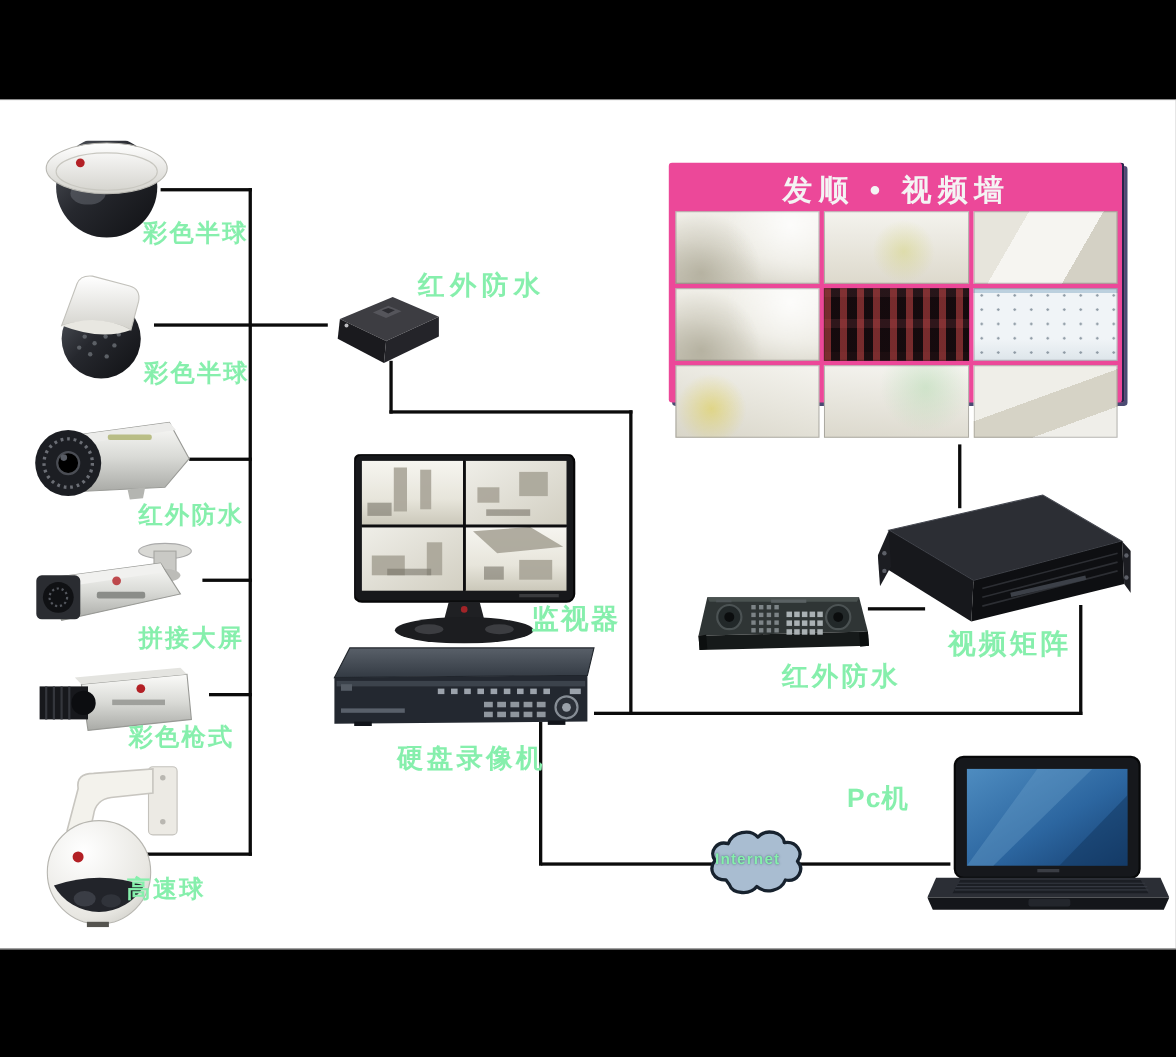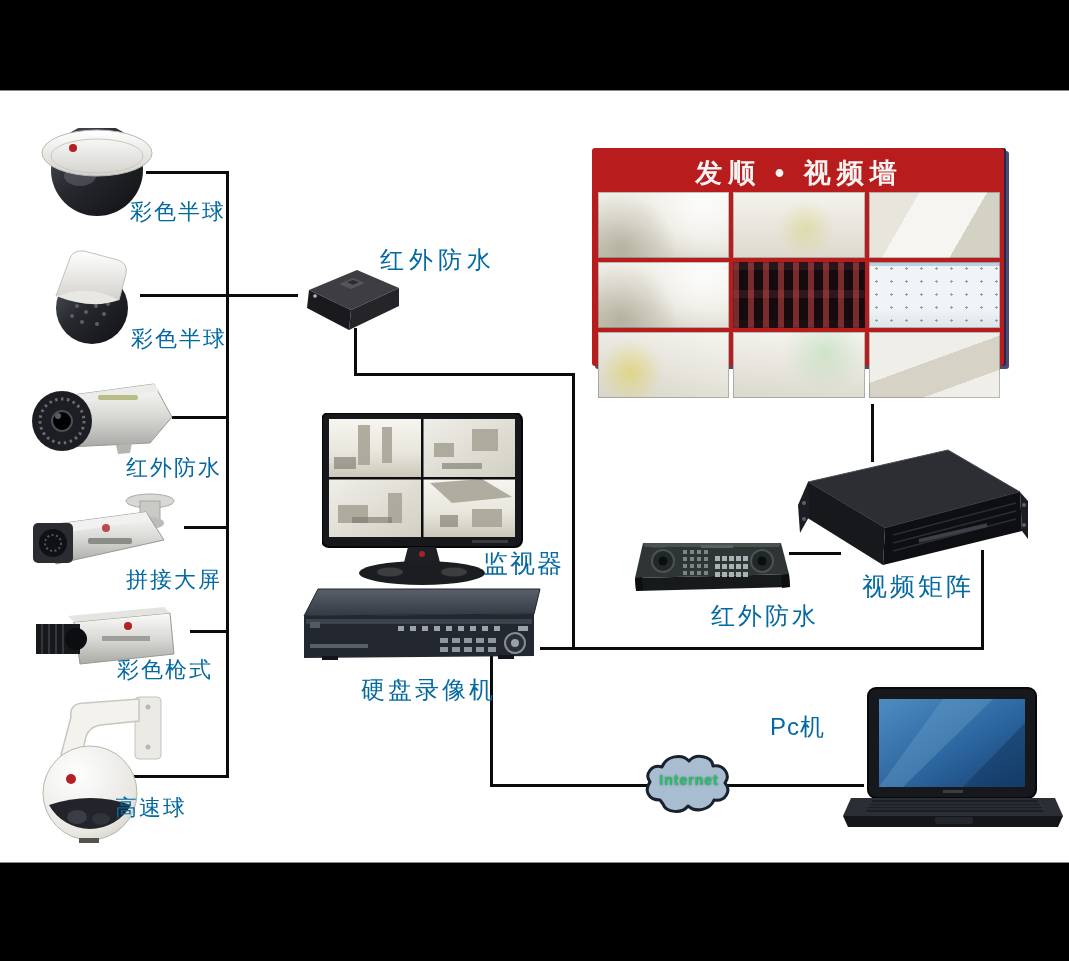--- a/index.html
+++ b/index.html
@@ -2,44 +2,44 @@
 <html><head>
 <meta charset="utf-8">
 <style>
   html,body{margin:0;padding:0;background:#000;}
   #stage{position:relative;width:1069px;height:961px;background:#000;overflow:hidden;
          font-family:"Liberation Sans","DejaVu Sans",sans-serif;}
   #canvas{position:absolute;left:0;top:90px;width:1069px;height:773px;background:#ffffff;
           border-top:1px solid #8a8a8a;border-bottom:1px solid #8a8a8a;box-sizing:border-box;}
   .line{position:absolute;background:#0b0b0b;z-index:1;}
   .dev{position:absolute;z-index:2;}
-  .lbl{position:absolute;z-index:4;color:#0369a1;font-weight:normal;font-size:22px;
+  .lbl{position:absolute;z-index:4;color:#86efac;font-weight:bold;font-size:22px;
        letter-spacing:2px;white-space:nowrap;line-height:1.1;}
   
-  #wall{position:absolute;left:592px;top:148px;width:414px;height:218px;background:#b91c1c;
+  #wall{position:absolute;left:608px;top:148px;width:414px;height:218px;background:#ec4899;
         border-radius:3px;z-index:2;box-shadow:3px 3px 0 rgba(44,44,90,.85), inset -2px 0 0 #26264c;}
   #wall .title{position:absolute;left:0;top:7px;width:100%;text-align:center;color:#f4f4f4;
         font-weight:bold;font-size:27px;letter-spacing:6px;}
   #wallgrid{position:absolute;left:6px;top:44px;width:402px;height:206px;display:grid;
         grid-template-columns:1fr 1fr 1fr;grid-template-rows:1fr 1fr 1fr;gap:4px;}
   .feed{background:
         radial-gradient(circle at 18% 85%, rgba(140,135,112,.45), transparent 45%),
         radial-gradient(circle at 80% 20%, rgba(255,255,255,.8), transparent 50%),
         linear-gradient(192deg,#f6f5f0 0%,#e9e7de 55%,#cfccbf 100%);
         box-shadow:inset 0 0 0 1px rgba(20,20,20,.25);}
   .feed.dark{background:
         repeating-linear-gradient(90deg, rgba(200,70,70,.55) 0 6px, rgba(25,8,10,.15) 6px 15px),
         linear-gradient(180deg,#2a181c 0 12%,#140b0e 12% 42%,#33191e 42% 55%,#140b0e 55% 88%,#1d0f12 88%);}
   .feed.plan{background:
         radial-gradient(#8e9aa4 1.1px, transparent 1.4px),
         linear-gradient(180deg,#bcd0de 0 6%,#f0f4f7 6% 70%,#dde5ea 100%);
         background-size:15px 13px,100% 100%;}
   
-  #cloud-label{position:absolute;left:650px;top:772px;width:78px;text-align:center;z-index:4;
-        color:#22c55e;font-weight:bold;font-size:14px;letter-spacing:1px;text-shadow:0 0 2px rgba(40,60,90,.8);}
+  #cloud-label{position:absolute;left:650px;top:772px;width:58px;text-align:center;z-index:4;
+        color:#86efac;font-weight:bold;font-size:14px;letter-spacing:1px;text-shadow:0 0 2px rgba(40,60,90,.8);}
 </style>
 </head>
 <body>
 
 <div id="stage">
   <div id="canvas"></div>
 
   <div class="line" style="left:226px;top:171px;width:3px;height:607px;"></div>
   <div class="line" style="left:146px;top:171px;width:83px;height:3px;"></div>
   <div class="line" style="left:140px;top:294px;width:158px;height:3px;"></div>

